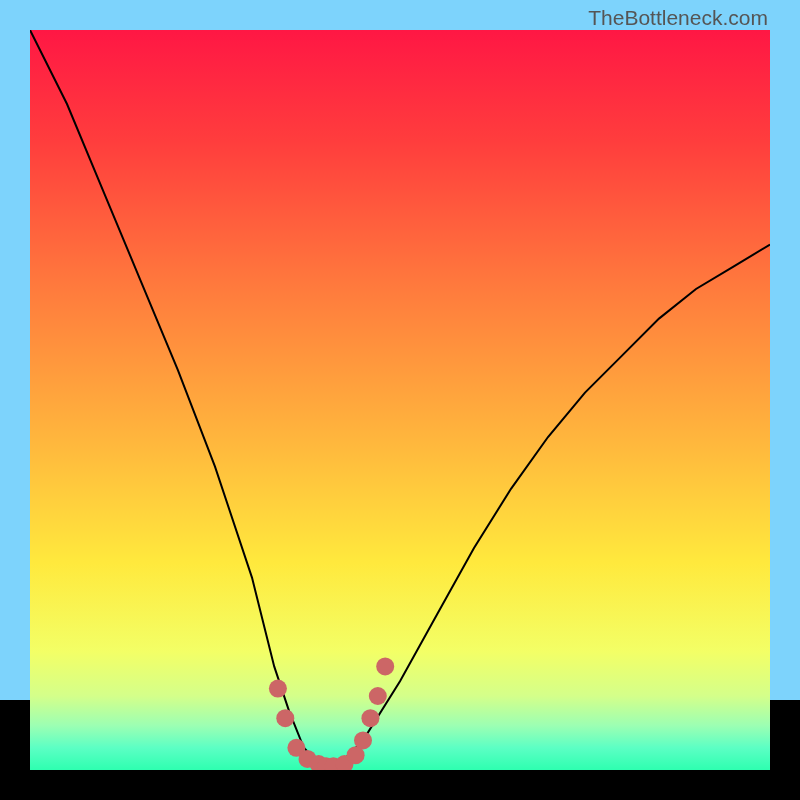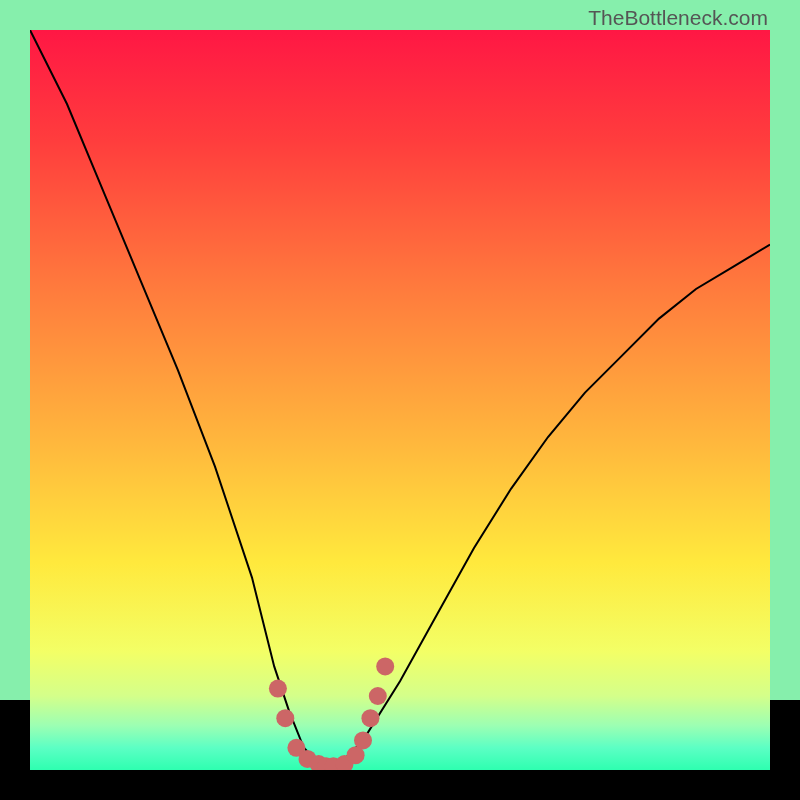--- a/index.html
+++ b/index.html
@@ -10,21 +10,21 @@
     height: 800px;
     position: relative;
     font-family: Arial, sans-serif;
   }
   .frame {
     position: absolute;
     top: 0;
     left: 0;
     width: 800px;
     height: 700px;
-    background: #86efac;
+    background: #7dd3fc;
   }
   .plot-area {
     position: absolute;
     top: 30px;
     left: 30px;
     width: 740px;
     height: 740px;
     overflow: hidden;
   }
   .gradient-bg {

